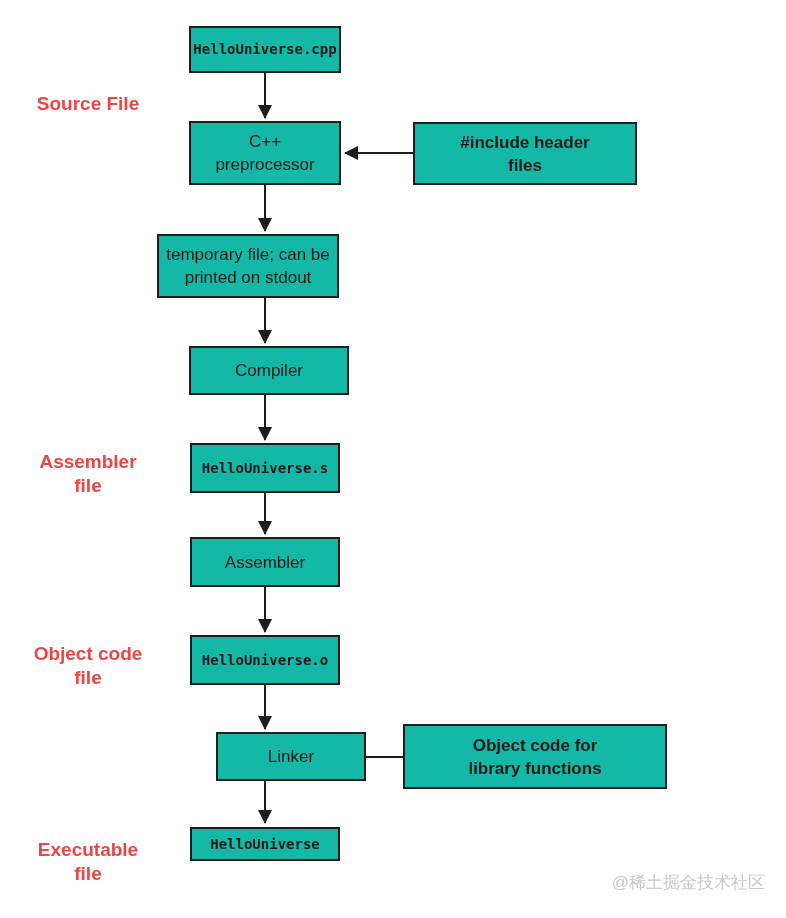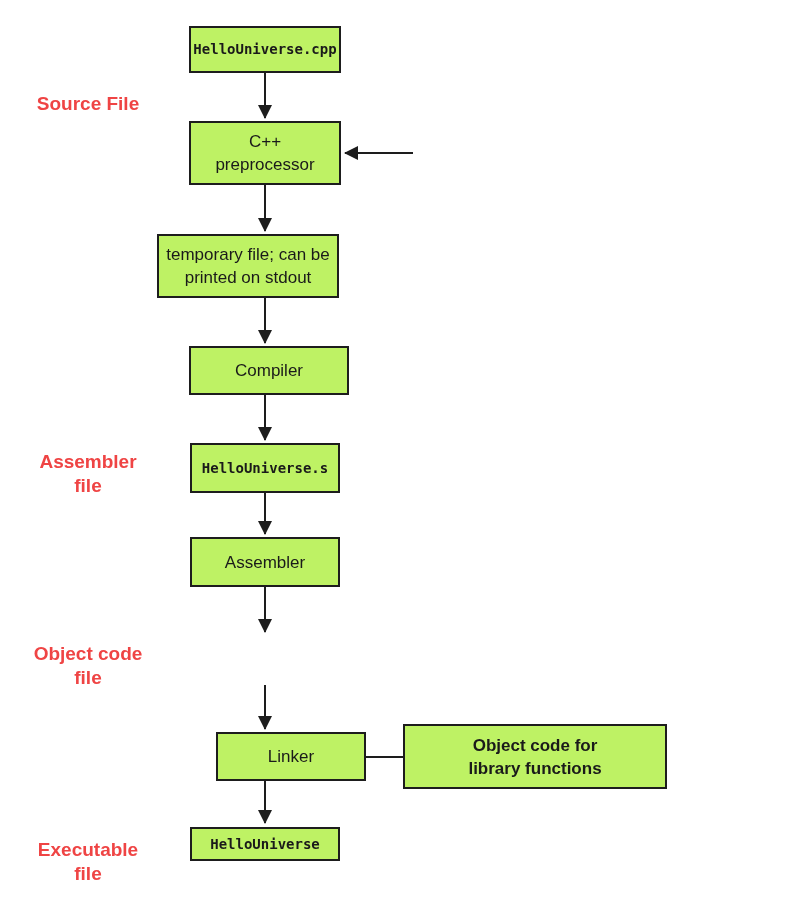--- a/index.html
+++ b/index.html
@@ -9,21 +9,21 @@
     height: 918px;
     background: #ffffff;
     overflow: hidden;
     font-family: "Liberation Sans", sans-serif;
     color: #1a1a1a;
   }
   .box {
     position: absolute;
     box-sizing: border-box;
     border: 2px solid #1d1d1d;
-    background: #bef264;
+    background: #14b8a6;
     display: flex;
     align-items: center;
     justify-content: center;
     text-align: center;
     white-space: pre-line;
     line-height: 21px;
   }
   .mono {
     font-family: "DejaVu Sans Mono", "Liberation Mono", monospace;
     font-weight: bold;
@@ -99,34 +99,38 @@
 
   <div class="box sans" style="left:157px; top:234px; width:182px; height:64px;">temporary file; can be
 printed on stdout</div>
 
   <div class="box sans" style="left:189px; top:346px; width:160px; height:49px;">Compiler</div>
 
   <div class="box mono" style="left:190px; top:443px; width:150px; height:50px;">HelloUniverse.s</div>
 
   <div class="box sans" style="left:190px; top:537px; width:150px; height:50px;">Assembler</div>
 
+  <div class="box mono" style="left:190px; top:635px; width:150px; height:50px;">HelloUniverse.o</div>
 
   <div class="box sans" style="left:190px; top:732px; width:150px; height:49px;margin-left:26px;">Linker</div>
 
   <div class="box mono" style="left:190px; top:827px; width:150px; height:34px;">HelloUniverse</div>
 
+  <div class="box bold-note" style="left:413px; top:122px; width:224px; height:63px;">#include header
+files</div>
 
   <div class="box bold-note" style="left:403px; top:724px; width:264px; height:65px;">Object code for
 library functions</div>
 
   <div class="stage-label" style="left:8px; top:92px;">Source File</div>
 
   <div class="stage-label" style="left:8px; top:450px;">Assembler
 file</div>
 
   <div class="stage-label" style="left:8px; top:642px;">Object code
 file</div>
 
   <div class="stage-label" style="left:8px; top:838px;">Executable
 file</div>
 
+  <div class="watermark">@稀土掘金技术社区</div>
 
 </div>
 
 </body></html>

